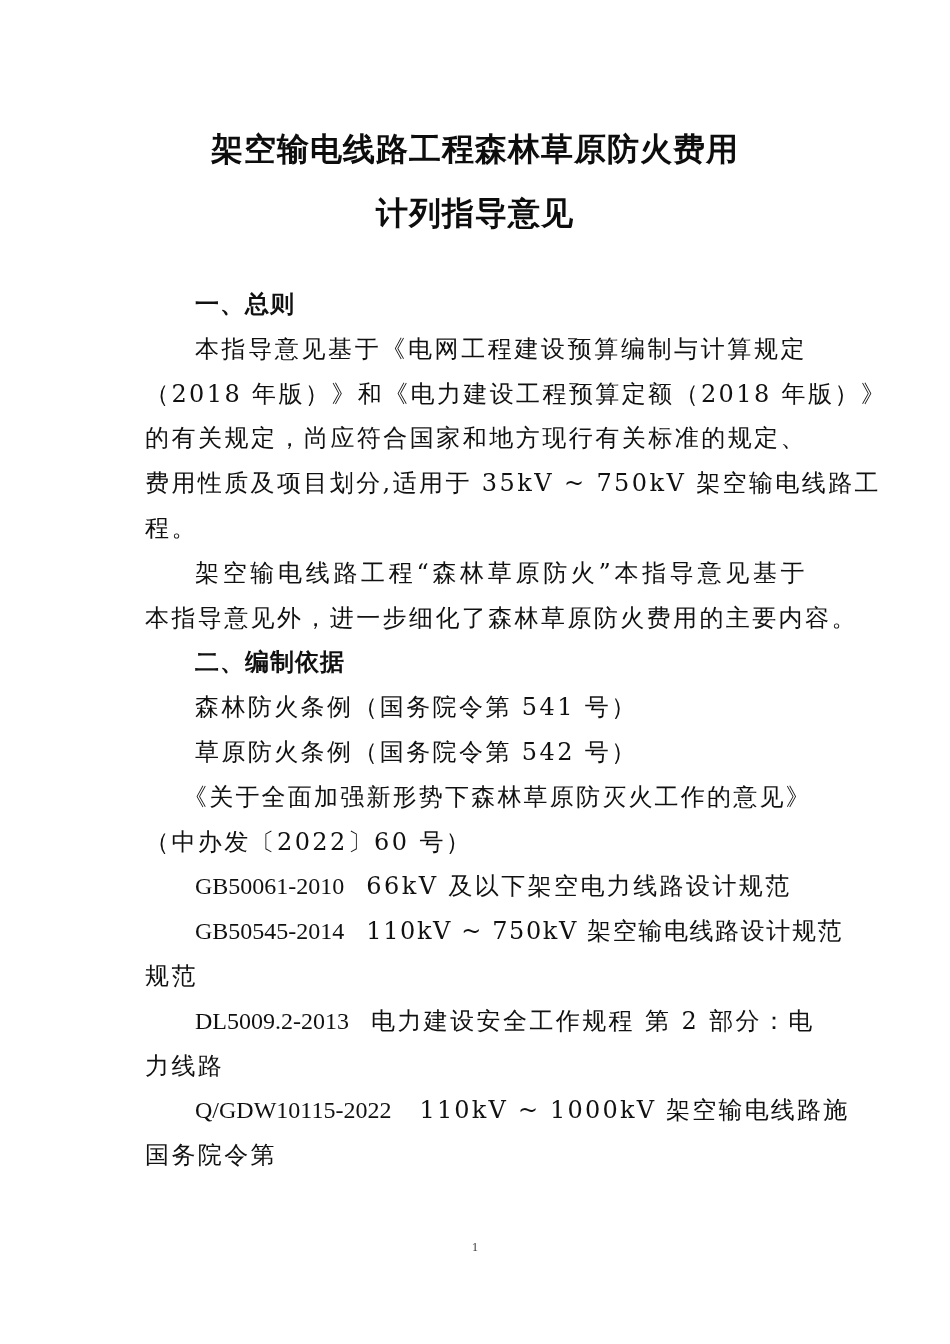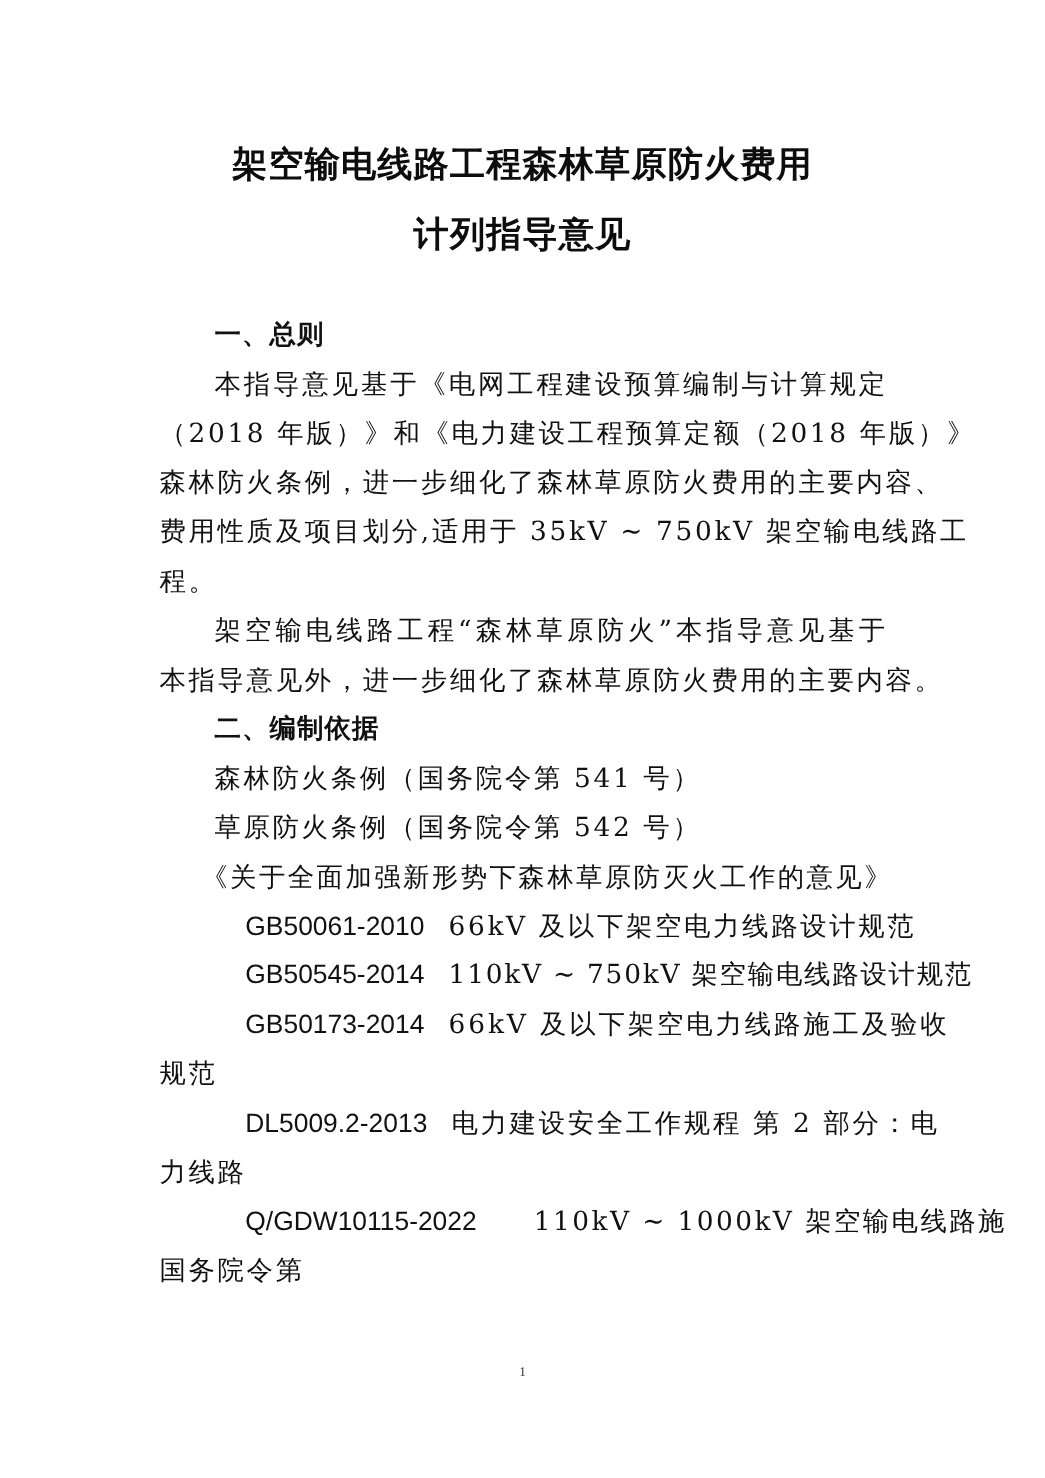--- a/index.html
+++ b/index.html
@@ -52,24 +52,23 @@
     .line.justify {
       text-align: justify;
       text-align-last: justify;
     }
     .line.heading {
       font-family: "DejaVu Sans", "Liberation Sans", sans-serif;
       font-weight: bold;
       letter-spacing: 1px;
     }
     .line .code {
-      font-family: Liberation Sans, sans-serif;
+      font-family: Liberation Serif, serif;
       letter-spacing: 0;
       margin-right: 22px;
-      margin-left: 28px;
     }
     .page-number {
       position: absolute;
       top: 1240px;
       left: 0;
       width: 950px;
       text-align: center;
       font-size: 12px;
       font-family: "Liberation Serif", serif;
       color: #333333;
@@ -83,71 +82,69 @@
   <div class="title t1">架空输电线路工程森林草原防火费用</div>
   <div class="title t2">计列指导意见</div>
 
   <div class="body-text">
 
     <div class="line indent heading">一、总则</div>
 
     <div>
       <div class="line indent justify">本指导意见基于《电网工程建设预算编制与计算规定</div>
       <div class="line justify">（2018 年版）》和《电力建设工程预算定额（2018 年版）》</div>
-      <div class="line justify">森林防火条例，进一步细化了森林草原防火费用的主要内容、</div>
+      <div class="line justify">的有关规定，尚应符合国家和地方现行有关标准的规定、</div>
       <div class="line justify">费用性质及项目划分,适用于 35kV ~ 750kV 架空输电线路工</div>
       <div class="line">程。</div>
     </div>
 
     <div>
       <div class="line indent justify">架空输电线路工程“森林草原防火”本指导意见基于</div>
       <div class="line justify">本指导意见外，进一步细化了森林草原防火费用的主要内容。</div>
     </div>
 
     <div class="line indent heading">二、编制依据</div>
 
     <div>
       <div class="line indent">森林防火条例（国务院令第 541 号）</div>
     </div>
     <div>
       <div class="line indent">草原防火条例（国务院令第 542 号）</div>
     </div>
     <div>
       <div class="line indent" style="padding-left:38px; letter-spacing:2.2px;">《关于全面加强新形势下森林草原防灭火工作的意见》</div>
+      <div class="line">（中办发〔2022〕60 号）</div>
     </div>
 
     <div>
       <div class="line indent">
         <span class="code">GB50061-2010</span><span>66kV 及以下架空电力线路设计规范</span>
       </div>
     </div>
 
     <div>
       <div class="line indent">
         <span class="code">GB50545-2014</span><span style="letter-spacing:1.6px;">110kV ~ 750kV 架空输电线路设计规范</span>
       </div>
     </div>
 
     <div>
-      <div class="line indent">
-        <span class="code">GB50173-2014</span><span style="letter-spacing:2.6px;">66kV 及以下架空电力线路施工及验收</span>
-      </div>
       <div class="line">规范</div>
     </div>
 
     <div>
       <div class="line indent">
         <span class="code">DL5009.2-2013</span><span style="letter-spacing:2.4px;">电力建设安全工作规程 第 2 部分：电</span>
       </div>
       <div class="line">力线路</div>
     </div>
 
     <div>
       <div class="line indent">
-        <span class="code" style="margin-right:28px;">Q/GDW10115-2022</span><span style="letter-spacing:2.2px;margin-left:24px;">110kV ~ 1000kV 架空输电线路施</span>
+        <span class="code" style="margin-right:28px;">Q/GDW10115-2022</span><span style="letter-spacing:2.2px;">110kV ~ 1000kV 架空输电线路施</span>
       </div>
       <div class="line">国务院令第</div>
     </div>
 
   </div>
 
   <div class="page-number">1</div>
 </div>
 
 </body></html>

